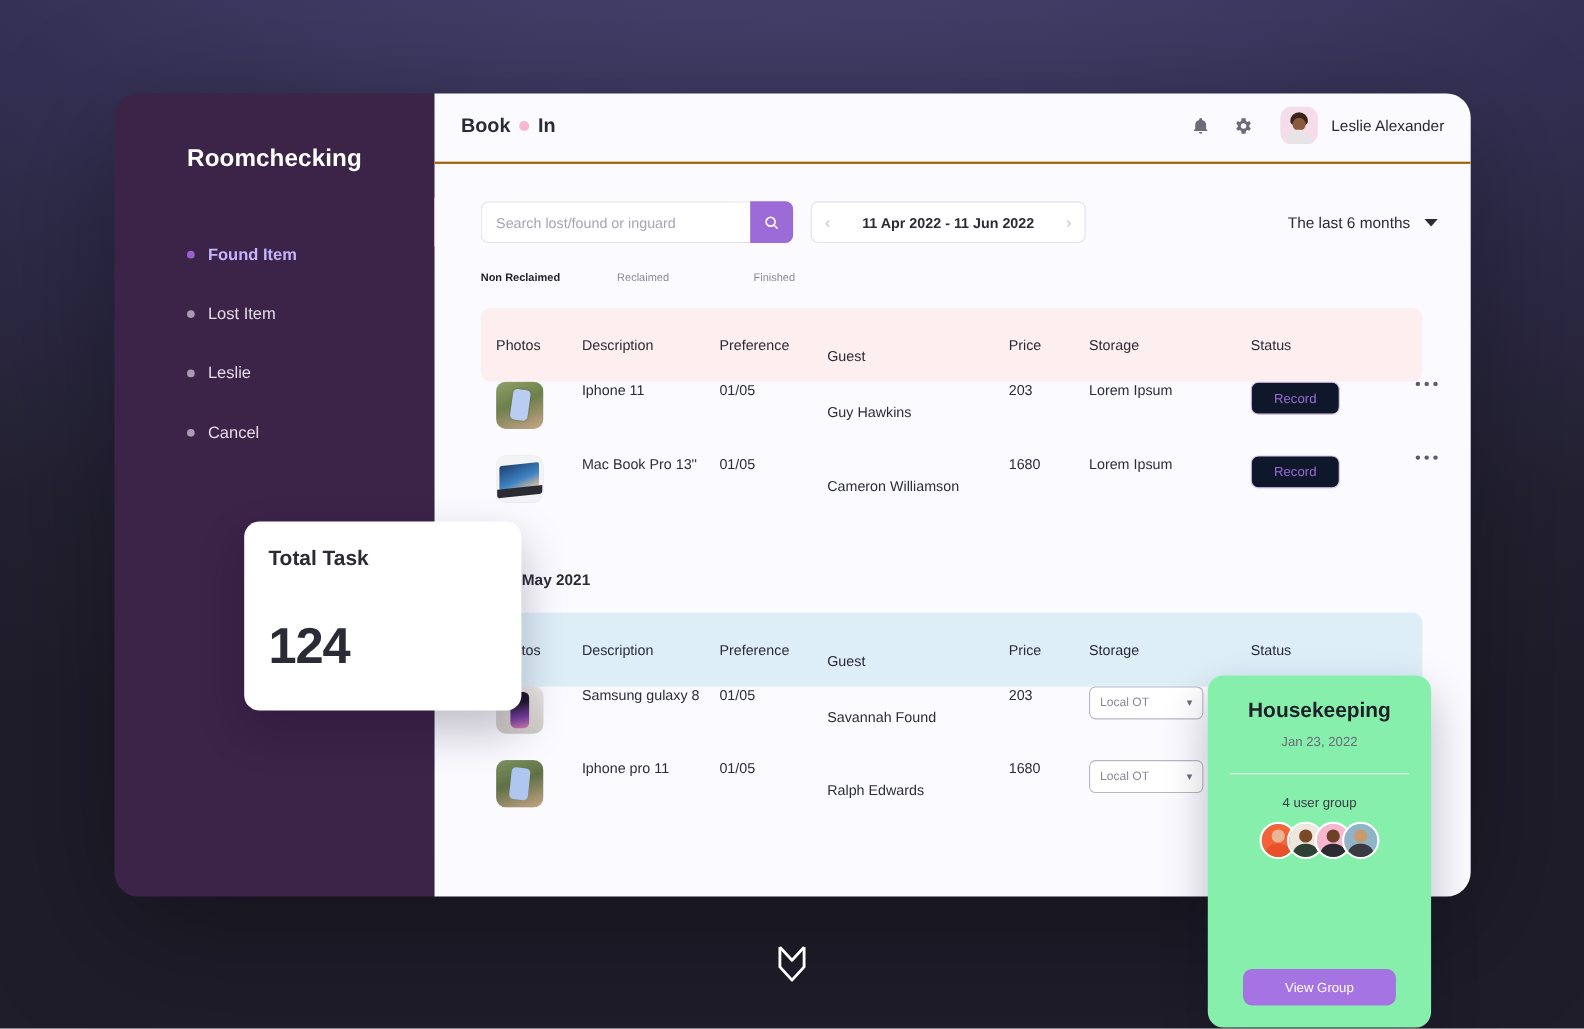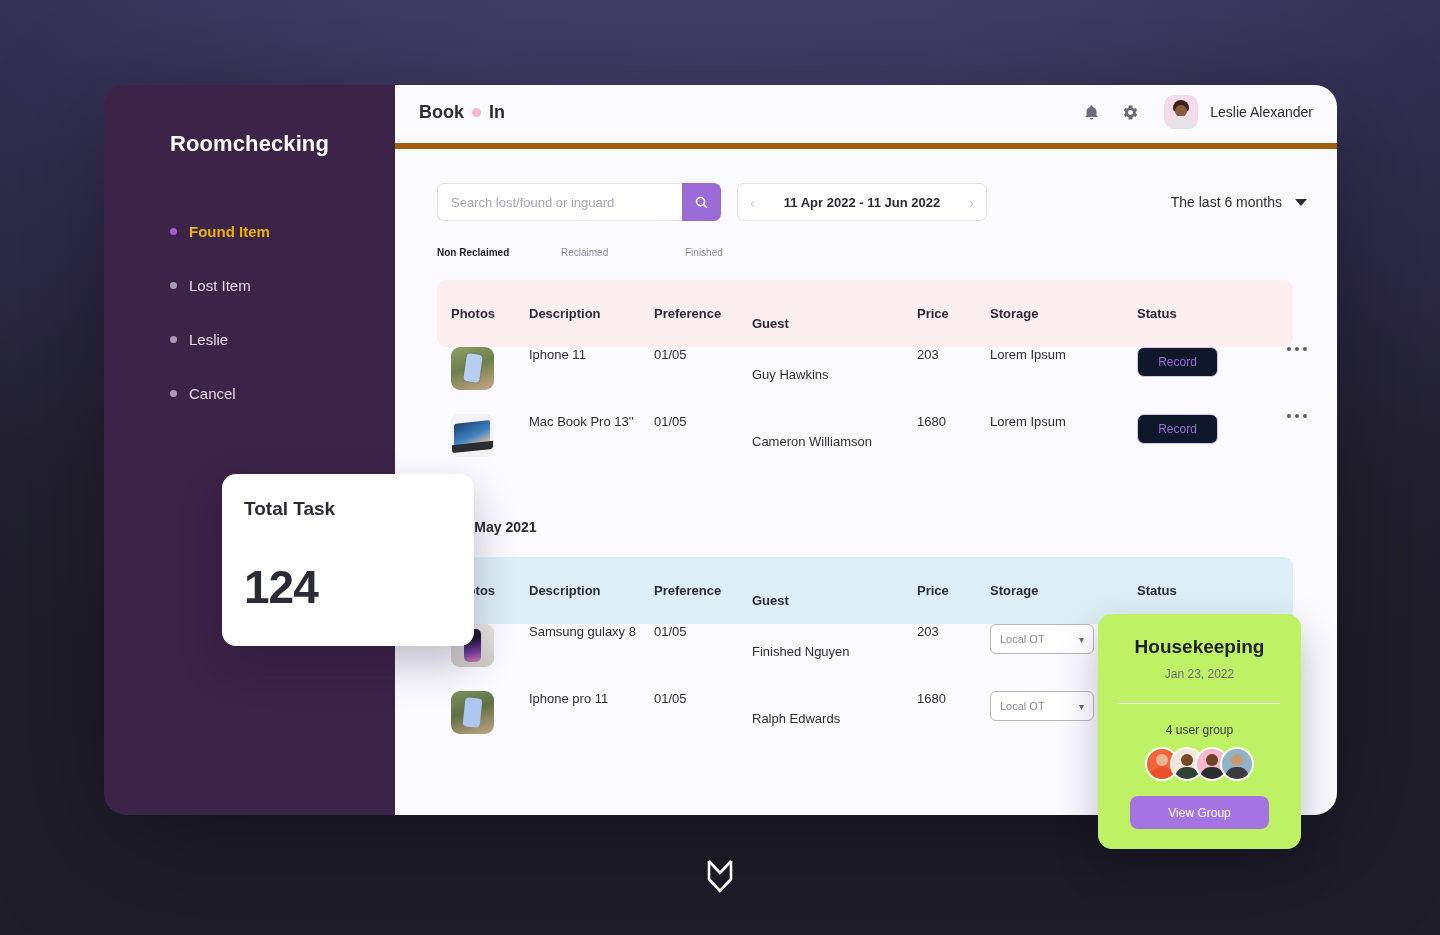--- a/index.html
+++ b/index.html
@@ -48,21 +48,21 @@
     cursor: pointer;
   }
   .nav-dot {
     width: 7px; height: 7px; border-radius: 50%;
     background: #a99bb4;
     margin-right: 12px;
     flex: none;
   }
   .nav-item.active .nav-dot { background: #9b5fd0; }
   .nav-label { color: #e4dbe8; font-size: 15px; }
-  .nav-item.active .nav-label { color: #eab308; font-weight: 700; }
+  .nav-item.active .nav-label { color: #c4b5fd; font-weight: 700; }
 
   
   #pink-tab {
     position: absolute;
     left: 284px; top: 95px;
     width: 26px; height: 44px;
     background: #fbd0e4;
     border-radius: 6px;
     z-index: 2;
   }
@@ -73,21 +73,21 @@
     background: #fafaff;
     border-radius: 0 22px 22px 0;
     position: relative;
     z-index: 4;
     overflow: hidden;
   }
 
   
   #topbar {
     height: 64px;
-    border-bottom: 6px solid #a16207;
+    border-bottom: 2px solid #a16207;
     display: flex; align-items: center;
     padding: 0 24px 4px 24px;
   }
   #page-title {
     font-size: 18px; font-weight: 700; color: #2b2b35;
     display: flex; align-items: center; gap: 8px;
   }
   .title-dot { width: 9px; height: 9px; border-radius: 50%; background: #f9b8cd; display:inline-block; }
   #topbar-right { margin-left: auto; display: flex; align-items: center; gap: 17px; }
   .icon-btn {
@@ -157,21 +157,21 @@
   .tab { font-size: 10px; color: #8c8a99; cursor: pointer; width: 124px; }
   .tab.active { color: #1f1f29; font-weight: 700; }
 
   
   .table { padding: 0 44px 0 42px; margin-top: 22px; }
   .thead {
     display: flex; align-items: center;
     height: 67px;
     border-radius: 9px;
     padding: 0 14px;
-    font-size: 13px; font-weight: 700; color: #2b2b35;
+    font-size: 13px; font-weight: 400; color: #2b2b35;
   }
   .thead.pink { background: #fdeef0; }
   .thead.blue { background: #ddeef7; }
   .trow {
     display: flex; 
     height: 67px;
     padding: 0 14px;
     font-size: 13px; color: #2d2d38;
   }
   .c-photo { width: 78px; flex: none; }
@@ -252,22 +252,22 @@
     background: conic-gradient(#a66ae0 0% 70%, #e4e2e8 70% 100%);
     -webkit-mask: radial-gradient(circle, transparent 58%, #000 59%);
             mask: radial-gradient(circle, transparent 58%, #000 59%);
   }
   #tt-pct { font-size: 14px; font-weight: 700; color: #2b2b35; position: relative; }
 
   
   #housekeeping-card {
     position: absolute;
     left: 1098px; top: 614px;
-    width: 203px; height: 235px;
-    background: #bef264;
+    width: 203px; height: 320px;
+    background: #86efac;
     border-radius: 14px;
     z-index: 7;
     box-shadow: 0 18px 40px rgba(20,10,40,.25);
     padding: 22px 16px 0 16px;
     text-align: center;
   }
   #hk-title { font-size: 19px; font-weight: 700; color: #1f1f29; }
   #hk-date { font-size: 12px; color: #6d6b7a; margin-top: 9px; }
   #hk-div { height: 1px; background: #ececf1; margin: 22px 4px 0 4px; }
   #hk-group-label { font-size: 12px; color: #3a3946; margin-top: 19px; }
@@ -463,21 +463,21 @@
 
       <div class="trow">
         <div class="c-photo">
           <div class="thumb t-samsung">
               <span class="bg"></span>
               <span class="dev"></span>
             </div>
         </div>
         <div class="c-desc">Samsung gulaxy 8</div>
         <div class="c-pref">01/05</div>
-        <div class="c-guest">Finished Nguyen</div>
+        <div class="c-guest">Savannah Found</div>
         <div class="c-price">203</div>
         <div class="c-store">
           <div class="storage-select">
             <span>Local OT</span>
             <span class="sel-caret">▾</span>
           </div>
         </div>
         <div class="c-status"></div>
         <div class="c-more"></div>
       </div>

